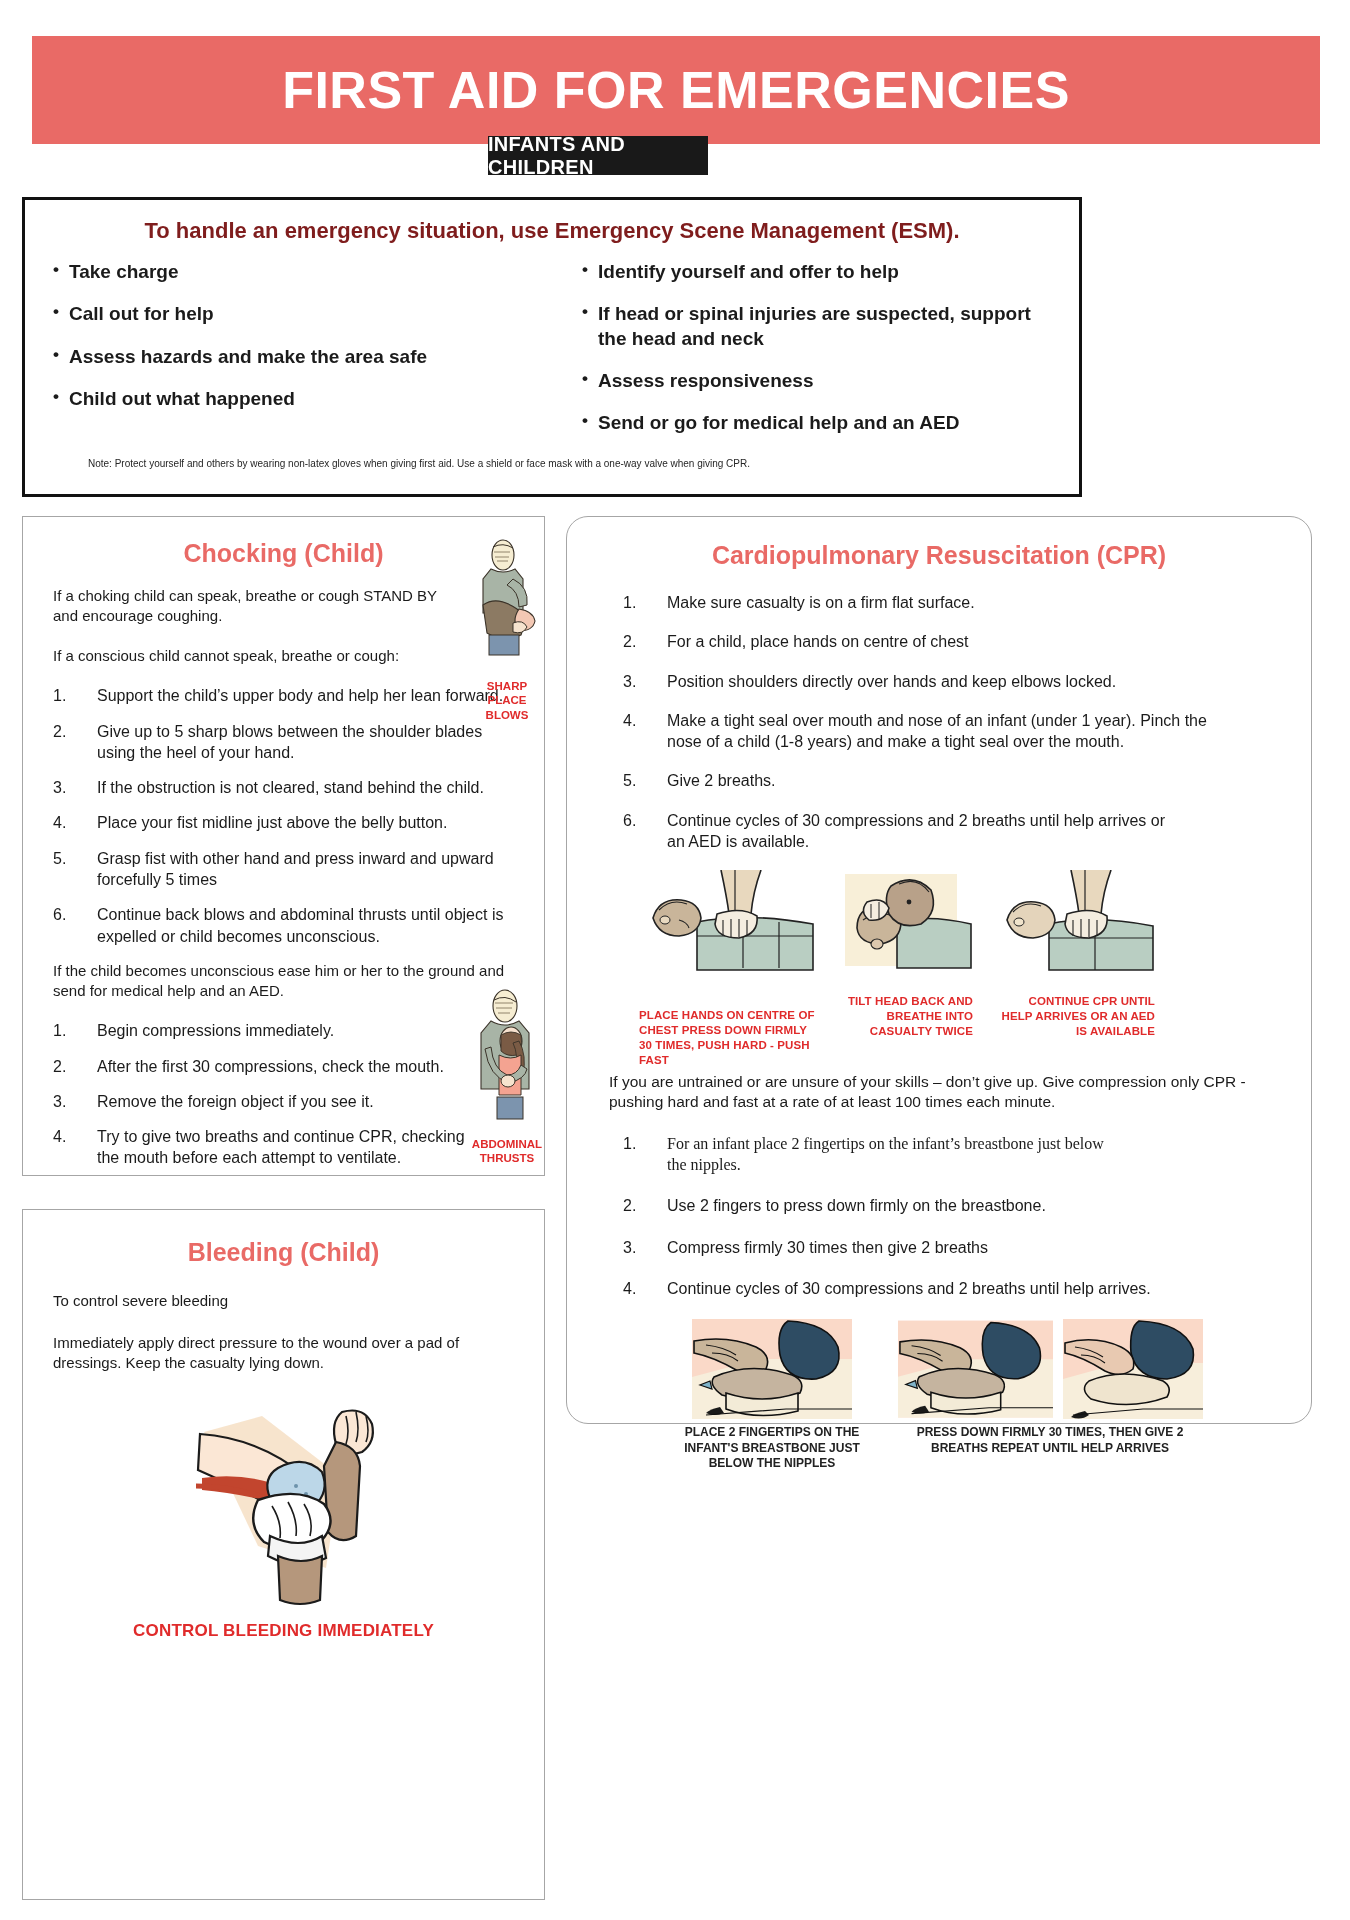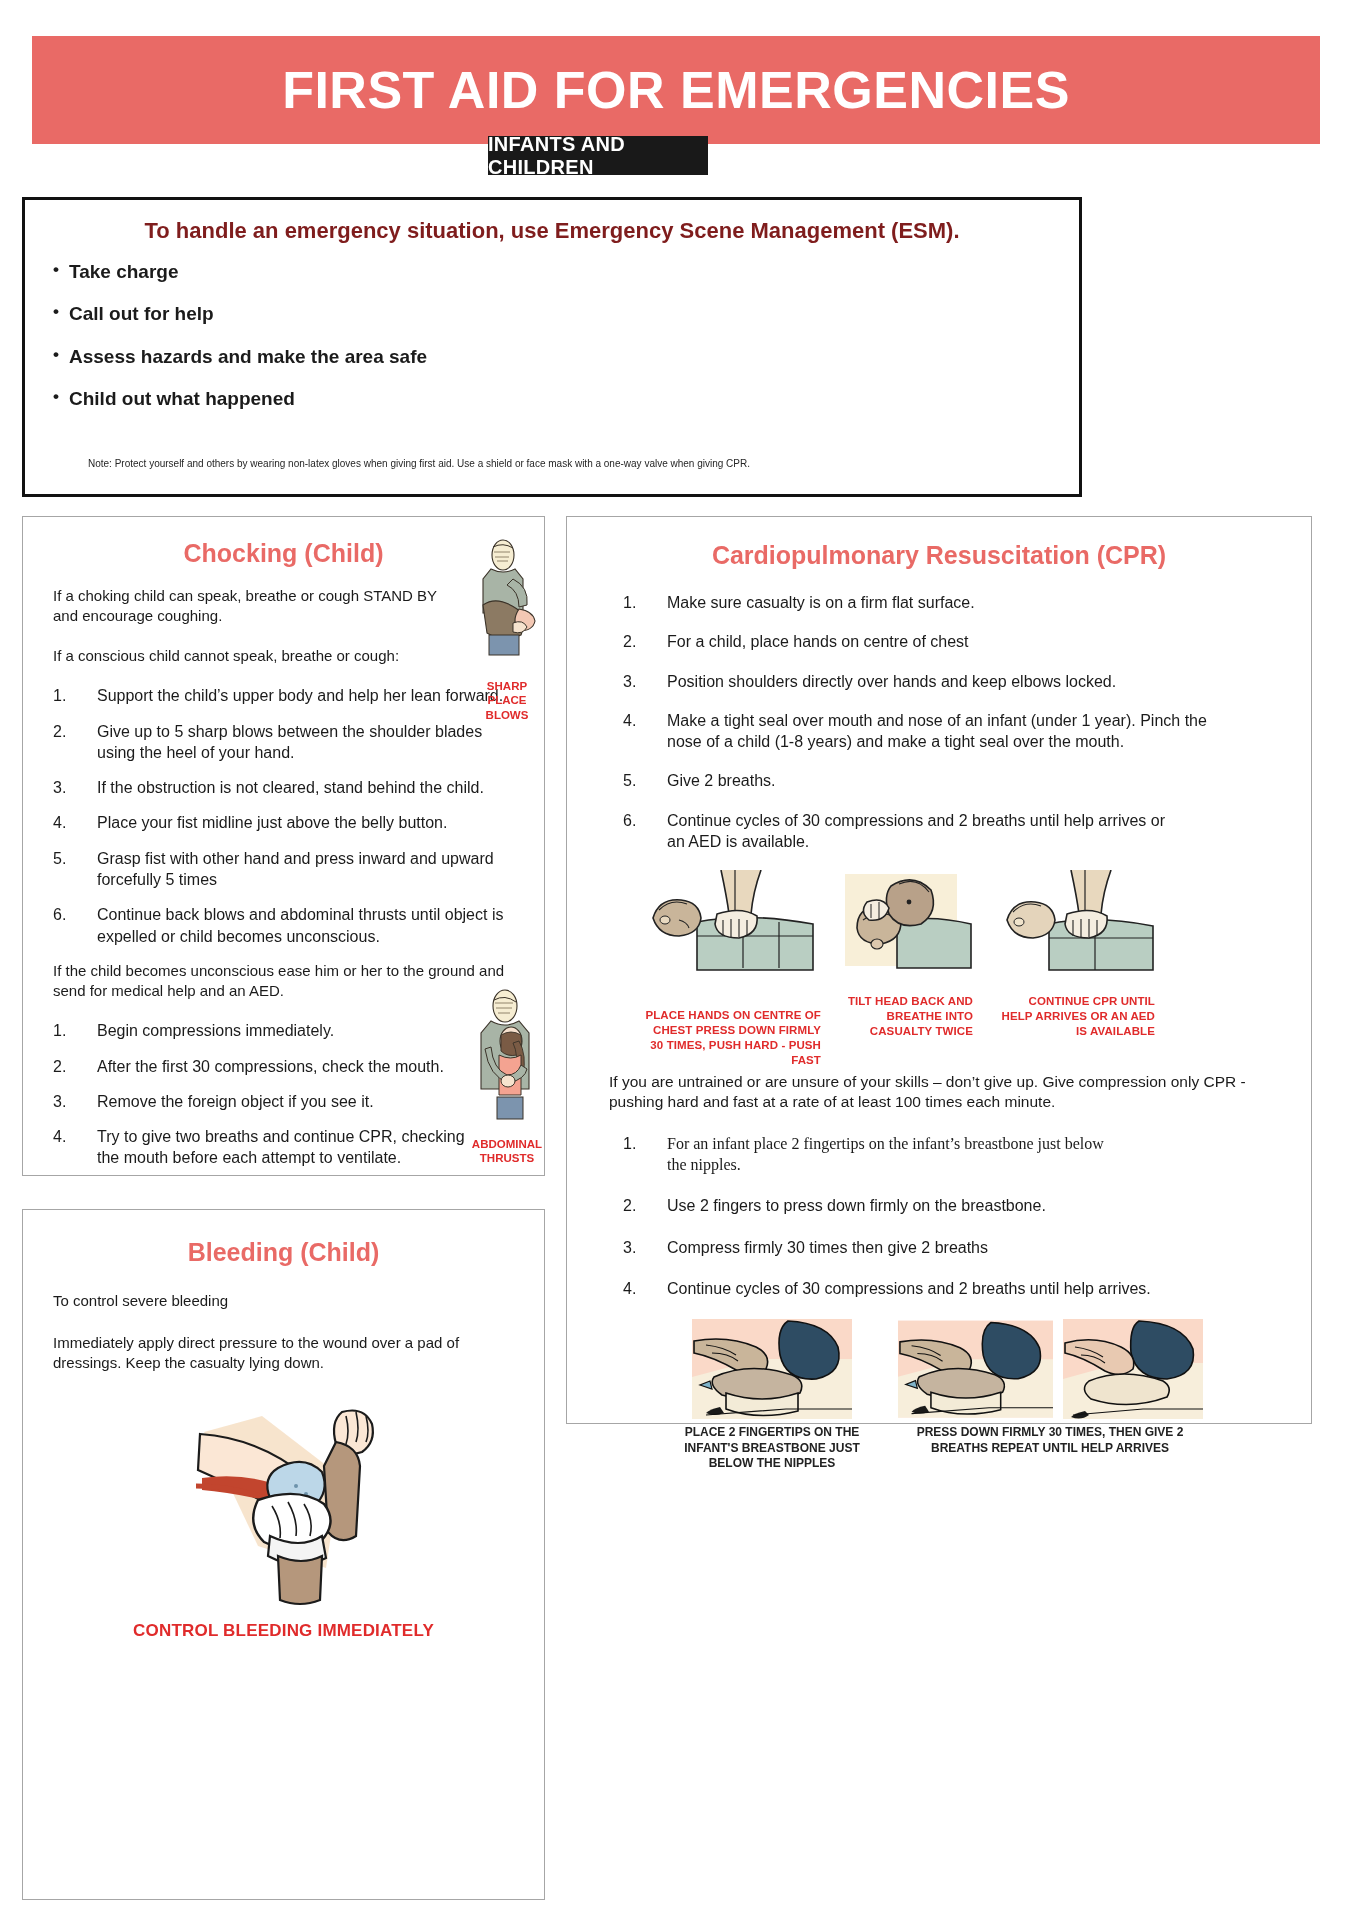--- a/index.html
+++ b/index.html
@@ -158,21 +158,21 @@
     font-size: 17px;
     font-weight: bold;
     letter-spacing: 0.2px;
     text-align: center;
     margin-top: 12px;
   }
 
   
   #cpr {
     left: 566px; top: 516px;
-    width: 746px; height: 908px;
+    width: 746px; height: 908px; border-radius: 22px;
   }
   #cpr .card-title { margin-top: 24px; font-size: 25px; }
   #cpr .pad { padding: 0 30px 0 34px; }
   #cpr .list-a { margin-top: 22px; padding-left: 22px; }
   #cpr .list-a .num-item { margin-bottom: 18px; }
   #cpr .note-a { margin-top: 4px; padding-left: 8px; font-size: 15.5px; }
   #cpr .list-b { margin-top: 20px; padding-left: 22px; }
   #cpr .list-b .num-item { margin-bottom: 20px; }
 
   
@@ -191,21 +191,21 @@
   }
   .cpr-cell { display: flex; flex-direction: column; }
   .cap-red {
     color: #E02B2B;
     font-size: 11.5px;
     font-weight: bold;
     line-height: 1.3;
     letter-spacing: 0.1px;
     margin-top: 6px;
   }
-  .cap-red.left { text-align: right; margin-top: 20px; }
+  .cap-red.left { text-align: left; margin-top: 20px; }
   .cap-red.right { text-align: right; }
   .cap-dark {
     color: #222222;
     font-size: 12px;
     font-weight: bold;
     line-height: 1.3;
     text-align: center;
     margin-top: 6px;
   }
 
@@ -233,20 +233,26 @@
   </div>
 
   <div class="esm-box">
     <div class="esm-heading">To handle an emergency situation, use Emergency Scene Management (ESM).</div>
     <div class="esm-cols">
       <div class="esm-col left">
         <div class="esm-li">Take charge</div>
         <div class="esm-li">Call out for help</div>
         <div class="esm-li">Assess hazards and make the area safe</div>
         <div class="esm-li">Child out what happened</div>
+      </div>
+      <div class="esm-col right">
+        <div class="esm-li">Identify yourself and offer to help</div>
+        <div class="esm-li">If head or spinal injuries are suspected, support the head and neck</div>
+        <div class="esm-li">Assess responsiveness</div>
+        <div class="esm-li">Send or go for medical help and an AED</div>
       </div>
     </div>
     <div class="esm-note">Note: Protect yourself and others by wearing non-latex gloves when giving first aid. Use a shield or face mask with a one-way valve when giving CPR.</div>
   </div>
 
   <div class="card" id="choking">
     <div class="card-title">Chocking (Child)</div>
 
     <div class="side-illus" style="left:452px; top:22px; width:64px;">
       <svg class="illus" width="64" height="140" viewBox="0 0 64 140">

